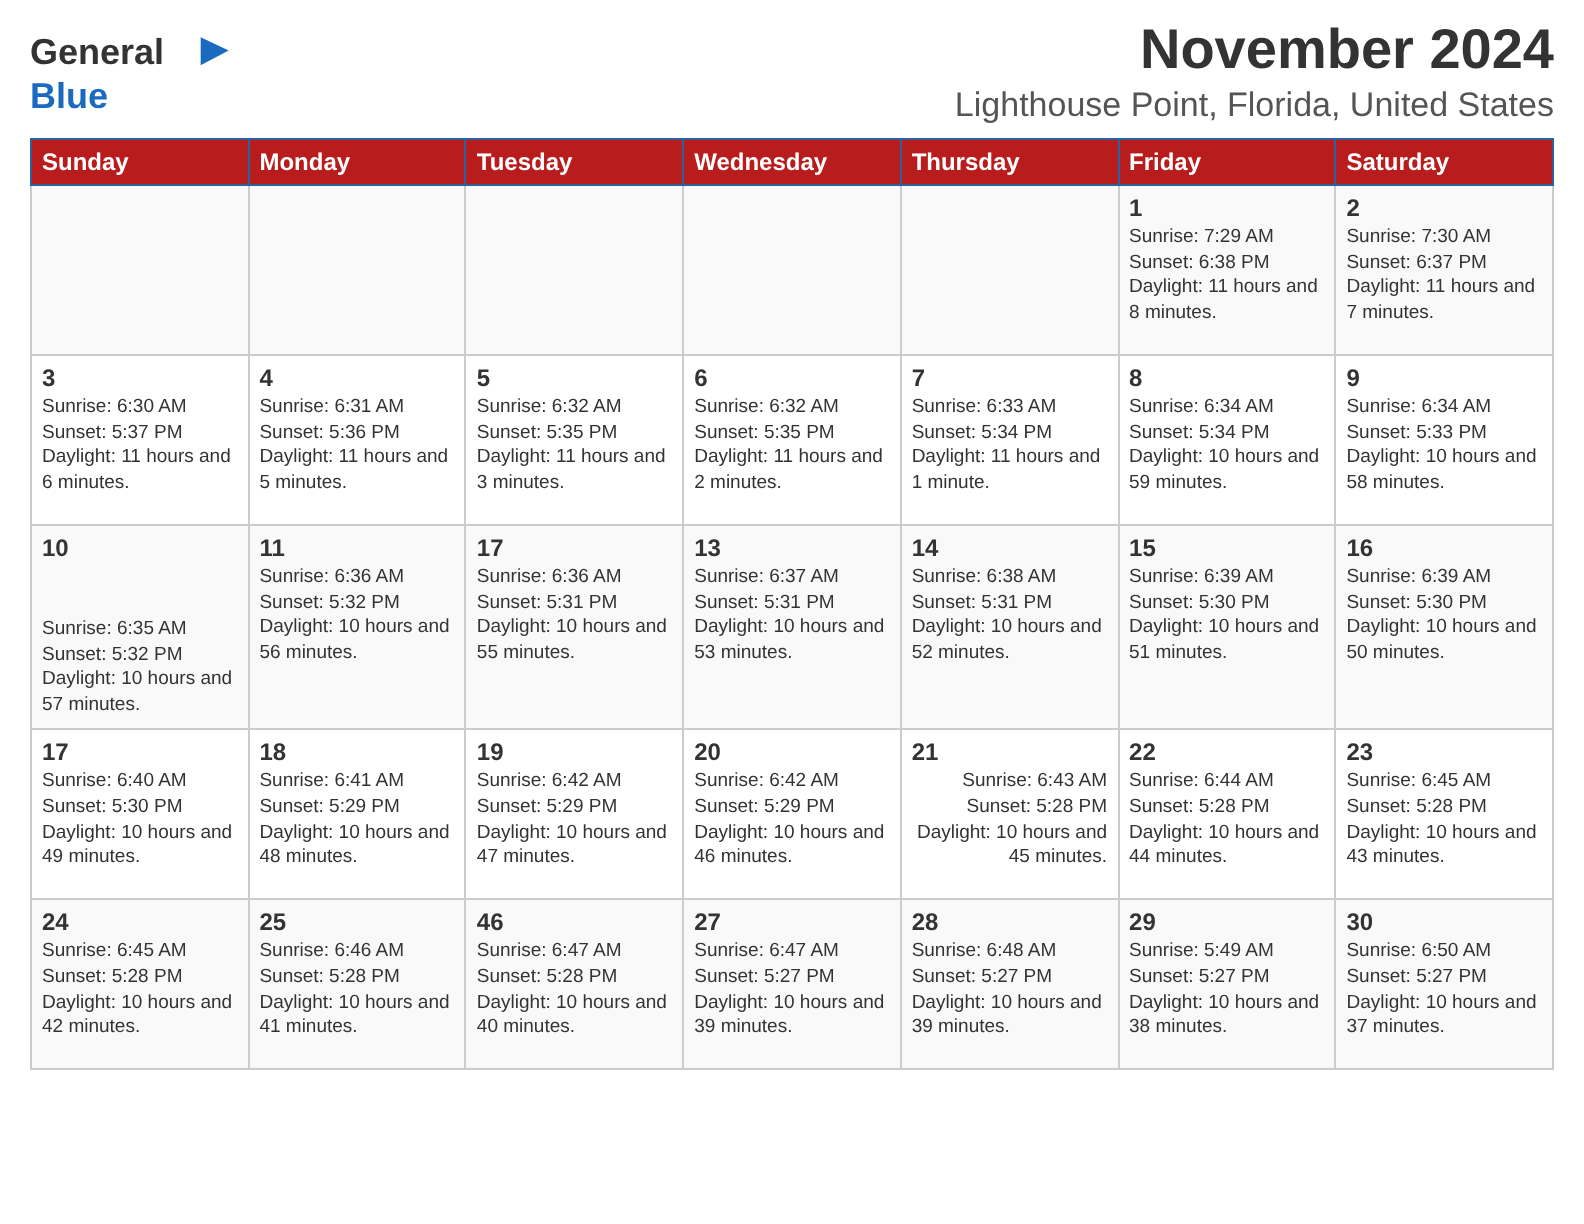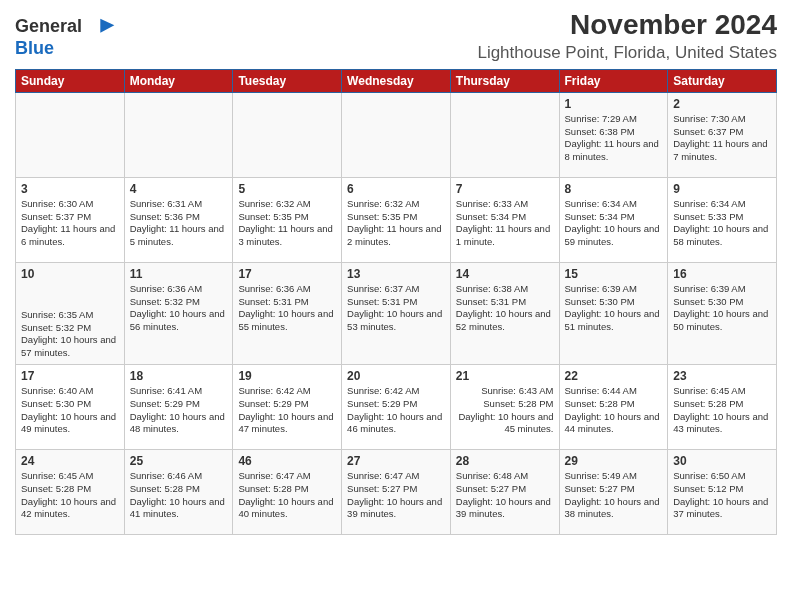--- a/index.html
+++ b/index.html
@@ -303,18 +303,18 @@
         </td>
         <td>
           <span class="day-num">29</span>
           <div class="day-info" style="white-space: pre-line;">Sunrise: 5:49 AM
 Sunset: 5:27 PM
 Daylight: 10 hours and 38 minutes.</div>
         </td>
         <td>
           <span class="day-num">30</span>
           <div class="day-info" style="white-space: pre-line;">Sunrise: 6:50 AM
-Sunset: 5:12 PM
+Sunset: 5:27 PM
 Daylight: 10 hours and 37 minutes.</div>
         </td>
       </tr>
     </tbody>
 </table>
 
 </body></html>

